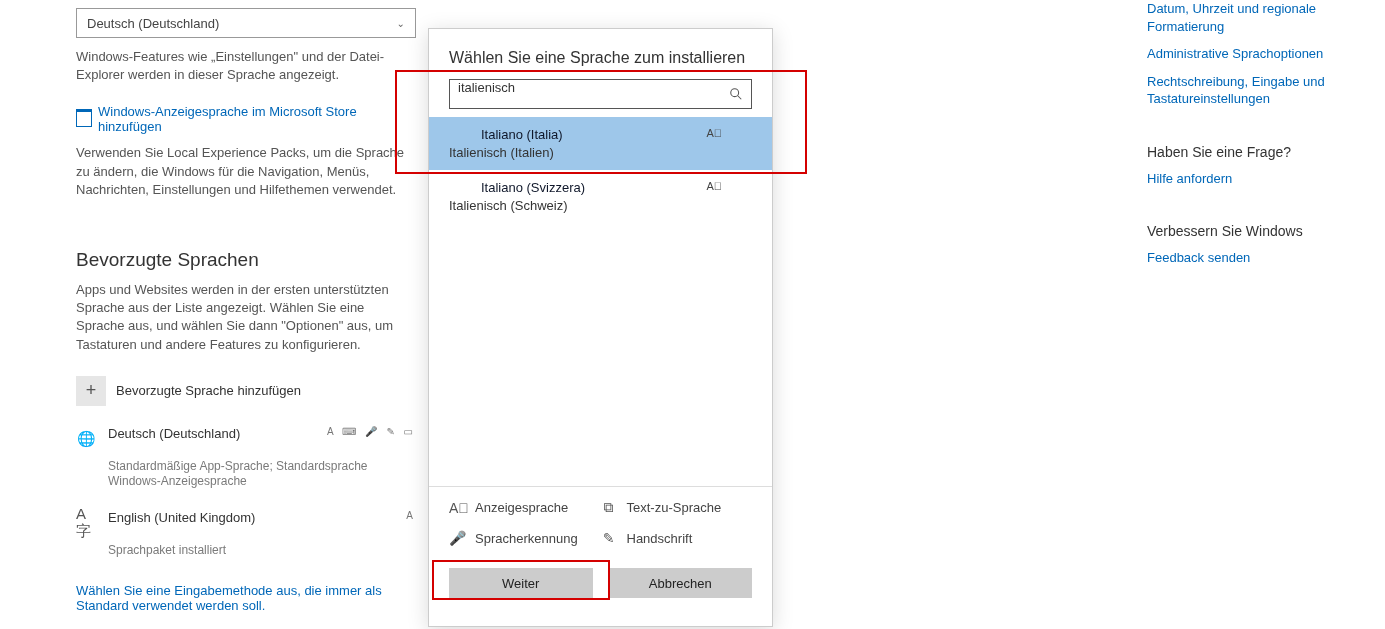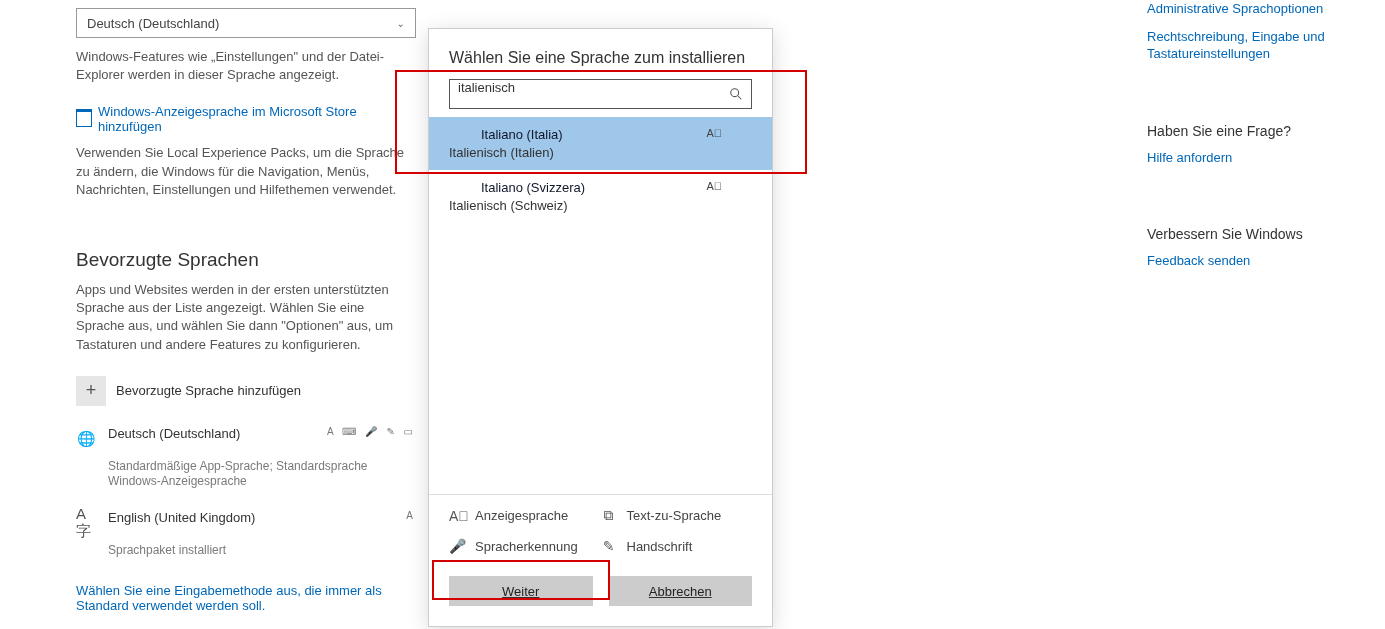--- a/index.html
+++ b/index.html
@@ -126,21 +126,21 @@
     color: #0067b8;
     font-size: 13px;
     cursor: pointer;
     display: block;
     margin-bottom: 10px;
     line-height: 1.35;
   }
   .right-heading {
     font-size: 14px;
     color: #333;
-    margin-top: 60px;
+    margin-top: 36px;
     margin-bottom: 10px;
   }
 
   
   .dialog {
     position: absolute;
     left: 428px;
     top: 28px;
     width: 345px;
     height: 599px;
@@ -204,24 +204,23 @@
     padding: 12px 20px;
     display: grid;
     grid-template-columns: 1fr 1fr;
     row-gap: 14px;
     font-size: 13px;
     color: #444;
   }
   .cap { display: flex; align-items: center; gap: 10px; }
   .cap-icon { font-size: 14px; color: #555; width: 16px; text-align: center; }
   .btns {
-    padding: 10px 20px 20px 20px;
+    padding: 10px 20px 28px 20px;
     display: flex;
     gap: 16px;
-    text-decoration: underline;
   }
   .btn {
     flex: 1;
     height: 30px;
     background: #ccc;
     border: none;
     font-size: 13px;
     color: #222;
     cursor: pointer;
   }
@@ -284,20 +283,21 @@
       </div>
       <div class="row-icons">A</div>
     </div>
 
     <div class="link-block">
       <span class="link">Wählen Sie eine Eingabemethode aus, die immer als Standard verwendet werden soll.</span>
     </div>
   </div>
 
   <div class="right-col">
+    <span class="right-link">Datum, Uhrzeit und regionale Formatierung</span>
     <span class="right-link">Administrative Sprachoptionen</span>
     <span class="right-link">Rechtschreibung, Eingabe und Tastatureinstellungen</span>
 
     <div class="right-heading">Haben Sie eine Frage?</div>
     <span class="right-link">Hilfe anfordern</span>
 
     <div class="right-heading">Verbessern Sie Windows</div>
     <span class="right-link">Feedback senden</span>
   </div>
 

